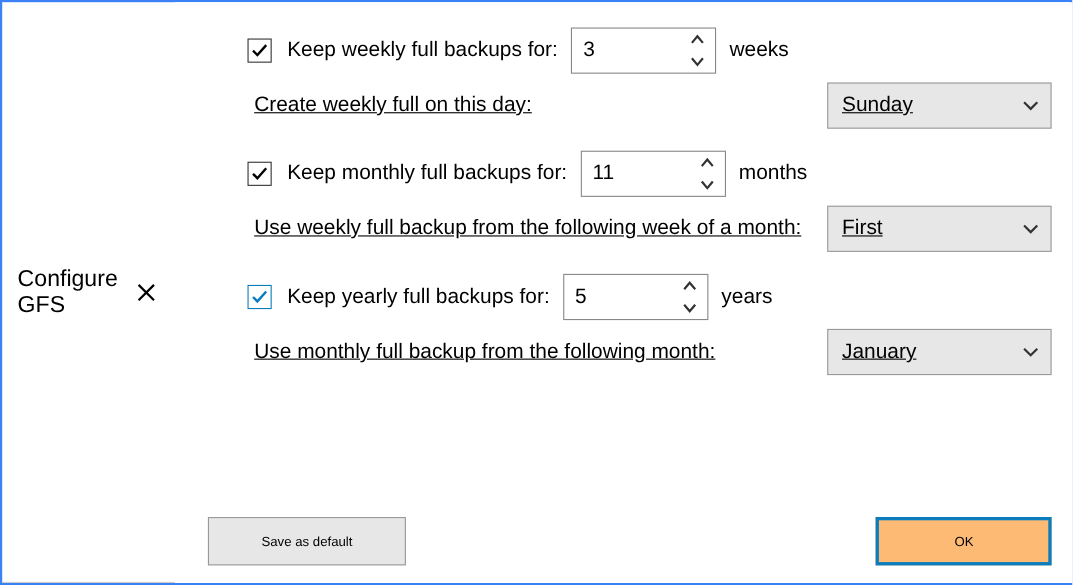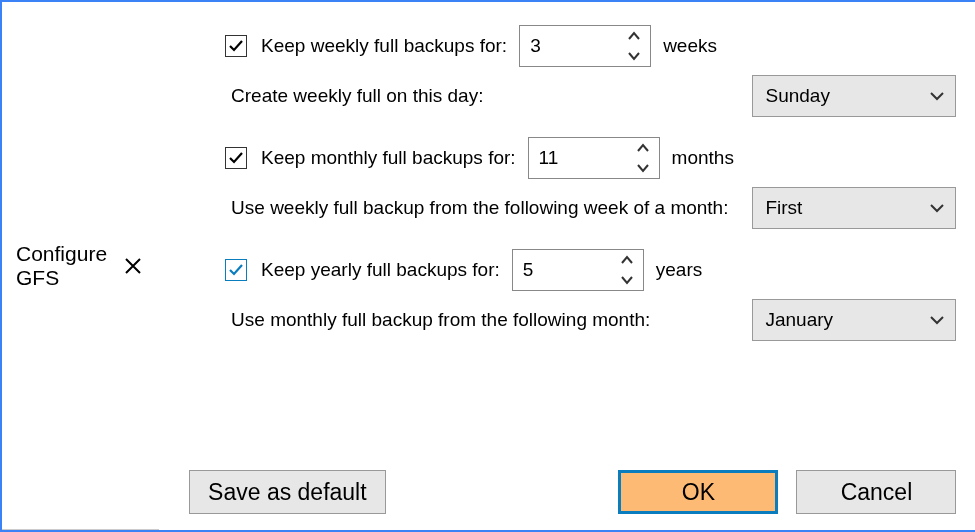--- a/index.html
+++ b/index.html
@@ -62,20 +62,21 @@
     .row {
       display: flex;
       align-items: center;
       gap: 12px;
       min-height: 44px;
     }
     .row.sub {
       padding-left: 42px;
       justify-content: center;
       margin-top: 6px;
+      text-decoration: underline;
     }
     .checkbox-wrap {
       display: flex;
       align-items: center;
       gap: 14px;
       flex: 0 0 auto;
       margin-left: 36px;
     }
     .checkbox {
       width: 22px;
@@ -146,21 +147,21 @@
       padding-top: 14px;
     }
     .btn {
       height: 44px;
       min-width: 160px;
       border: 1.5px solid #999;
       background: #e7e7e7;
       display: flex;
       align-items: center;
       justify-content: center;
-      font-size: 23px;
+      font-size: 12px;
       padding: 0 18px;
     }
     .btn.save-default {
       min-width: 180px;
     }
     .btn.primary {
       border: 3px solid #0a7dbf;
       background: #fdba74;
     }
   </style>
@@ -298,19 +299,16 @@
     </div>
 
     <div class="button-row">
       <div class="btn save-default">
         <span>Save as default</span>
       </div>
       <div class="flex-spacer"></div>
       <div class="btn primary">
         <span>OK</span>
       </div>
-      <div class="btn">
-        <span>Cancel</span>
-      </div>
     </div>
 
   </div>
 </div>
 
 </body></html>

